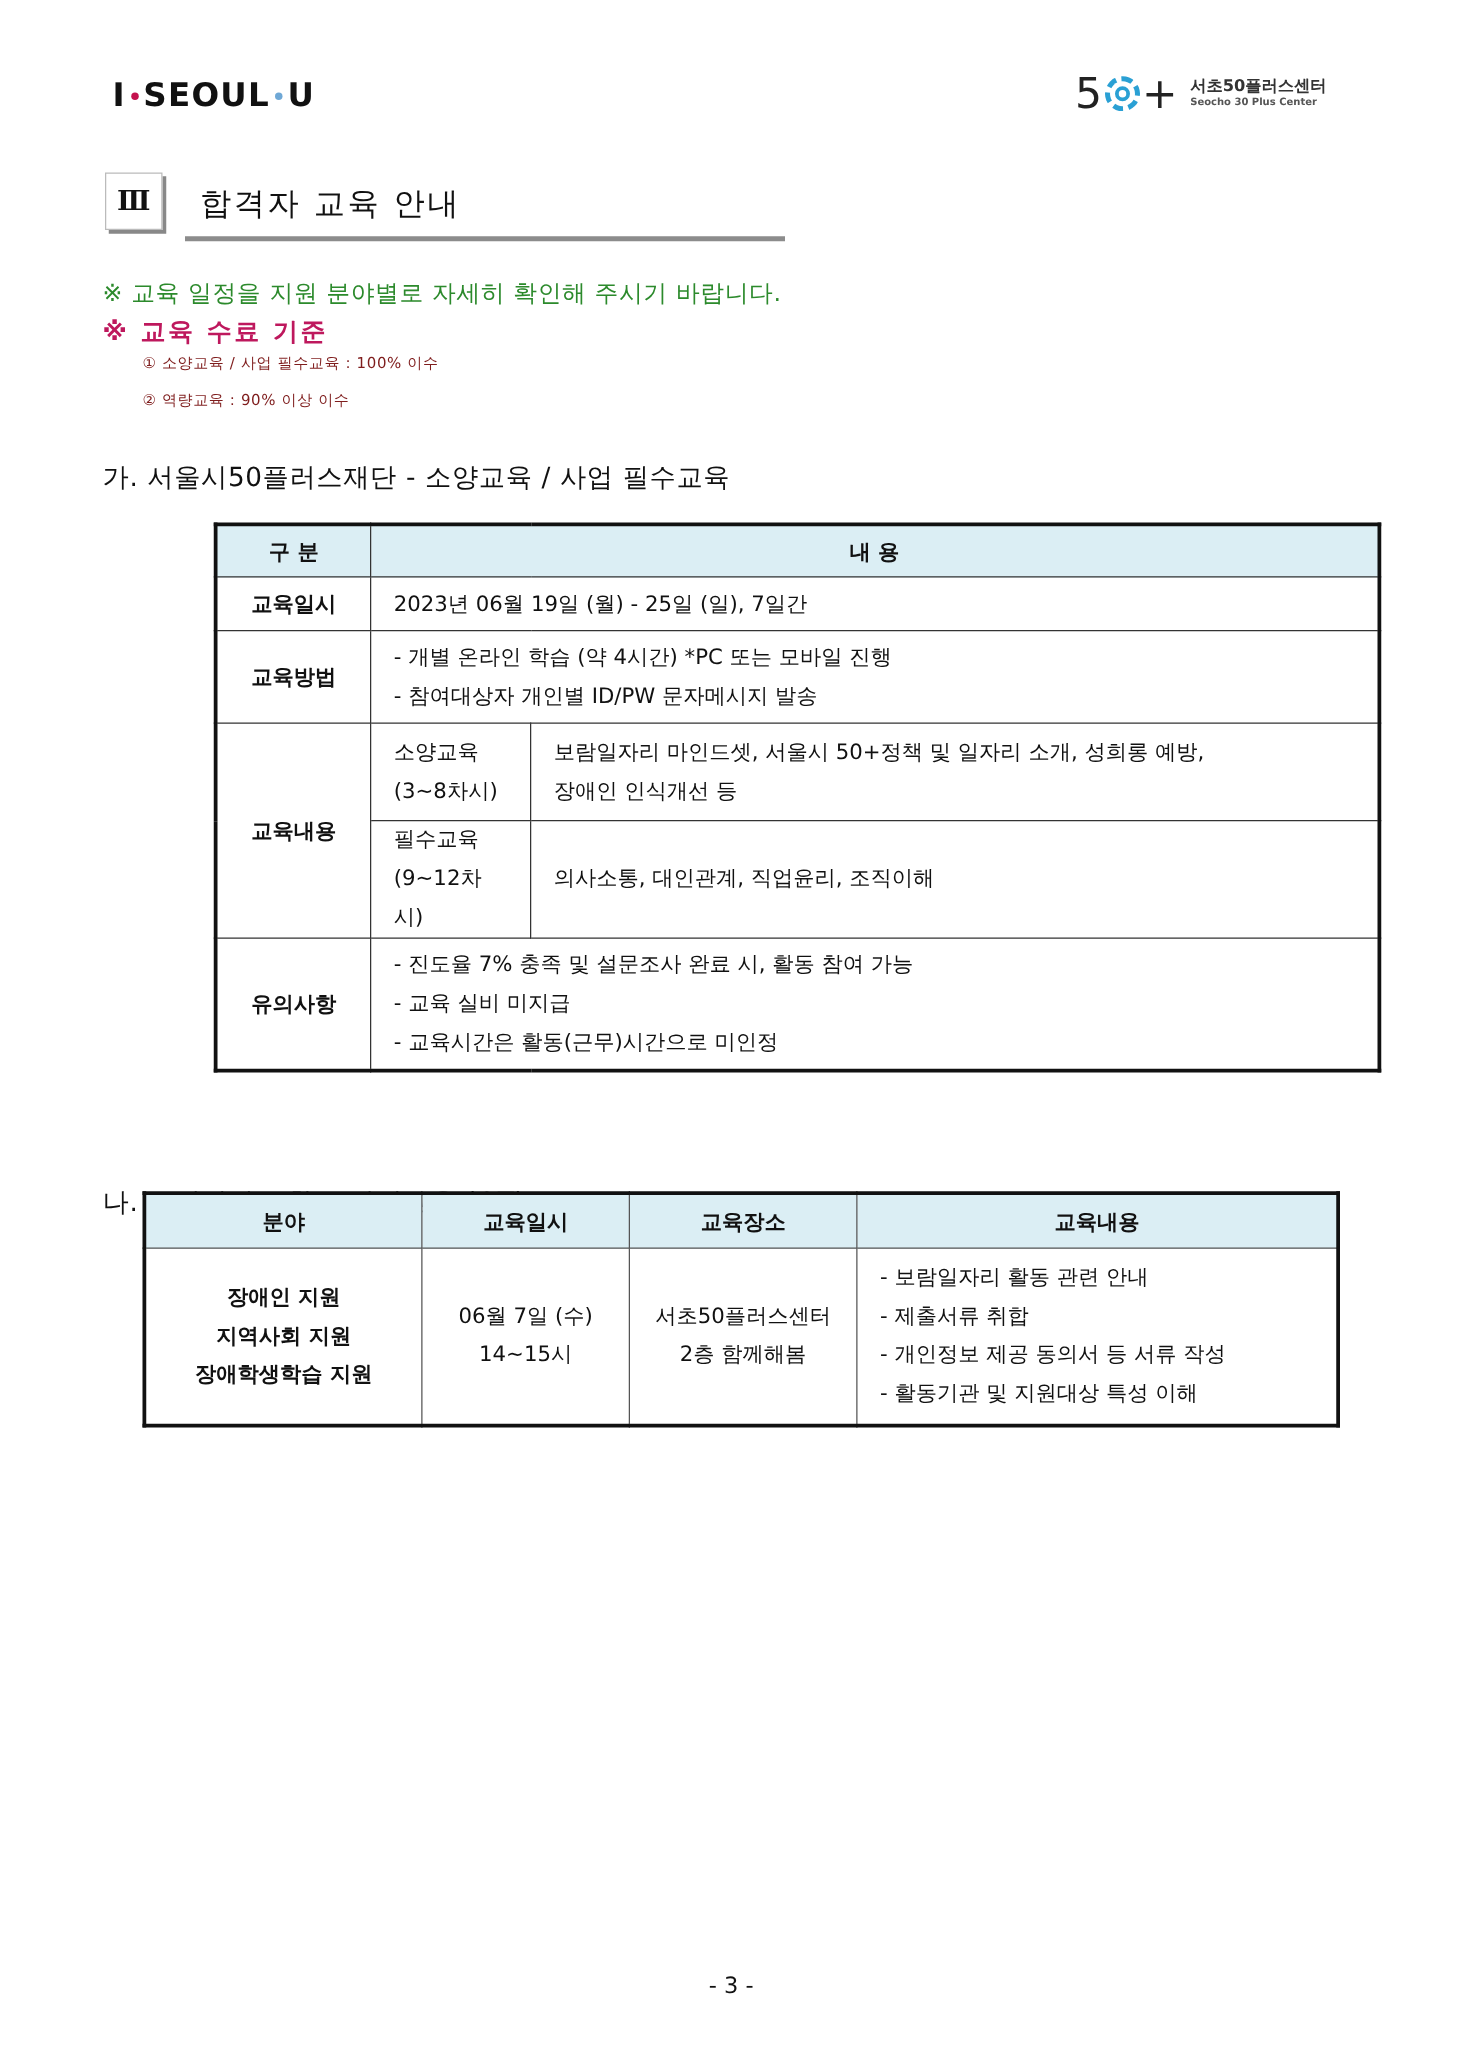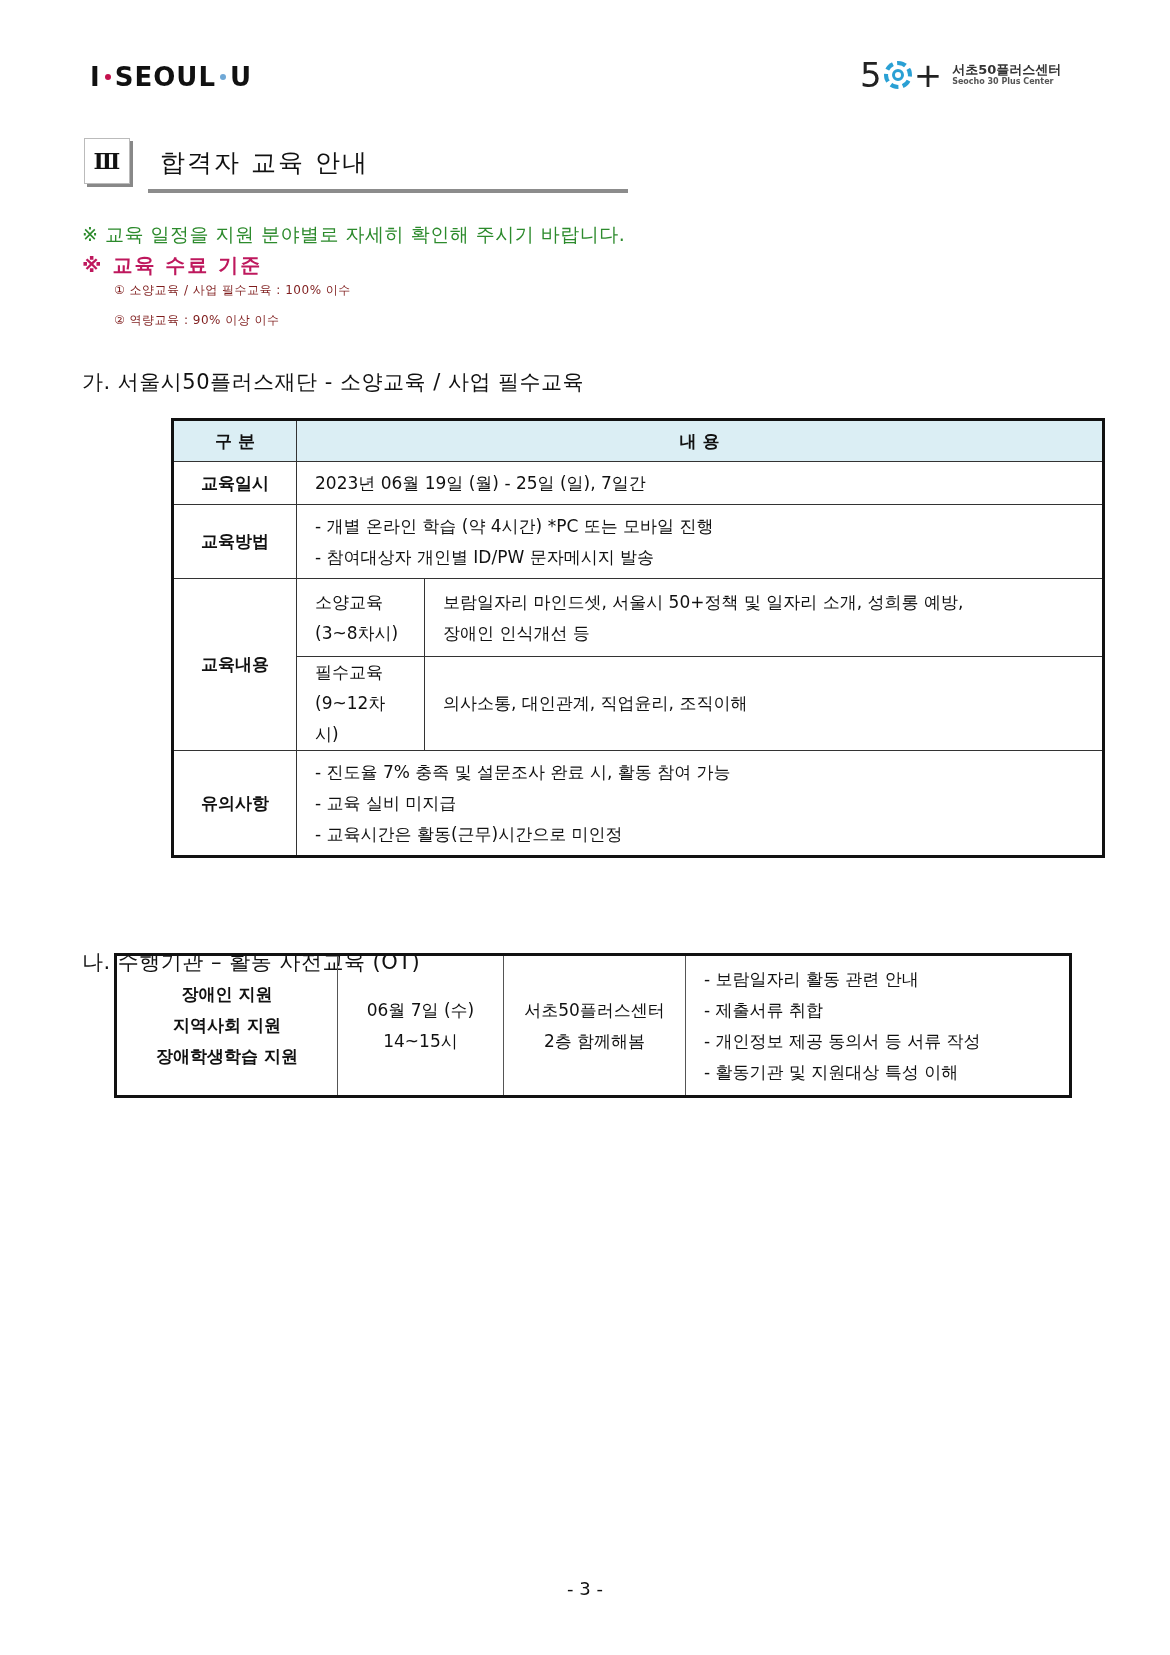--- a/index.html
+++ b/index.html
@@ -143,20 +143,26 @@
 <div class="abs sub-title" style="left:82px; top:948px">나. 수행기관 – 활동 사전교육 (OT)</div>
 
 <table class="t2">
   <colgroup>
       <col style="width:222px">
       <col style="width:166px">
       <col style="width:182px">
       <col>
     </colgroup>
   <tbody>
+      <tr style="height:44px">
+    <td class="hd">분야</td>
+    <td class="hd">교육일시</td>
+    <td class="hd">교육장소</td>
+    <td class="hd">교육내용</td>
+  </tr>
   <tr style="height:142px">
     <td class="lbl">
       <div class="line">장애인 지원</div>
       <div class="line">지역사회 지원</div>
       <div class="line">장애학생학습 지원</div>
     </td>
     <td style="text-align:center">
       <div class="line">06월 7일 (수)</div>
       <div class="line">14~15시</div>
     </td>

